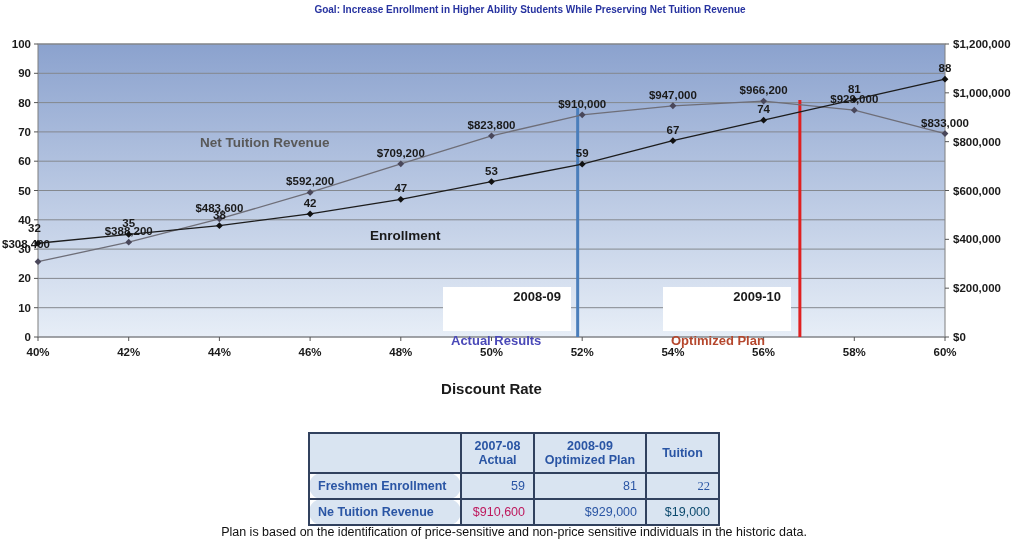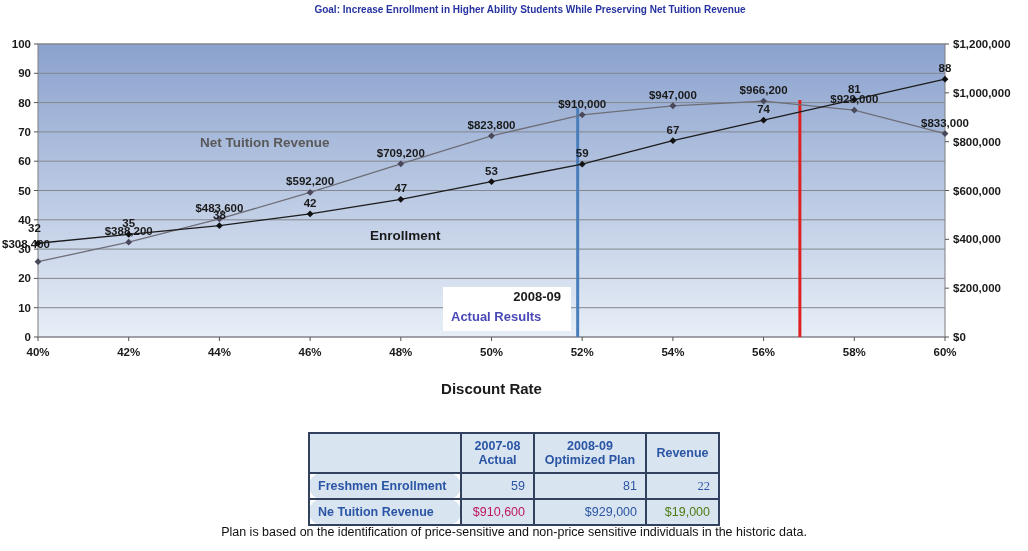--- a/index.html
+++ b/index.html
@@ -4,21 +4,21 @@
 <style>
   html,body{margin:0;padding:0;background:#fff;}
   .page{position:relative;width:1028px;height:551px;background:#fff;overflow:hidden;
         font-family:"Liberation Sans",sans-serif;}
   .title{position:absolute;left:0;top:4px;width:100%;text-align:center;
          font-size:10px;font-weight:bold;padding-left:16px;}
   #chart-svg{position:absolute;left:0;top:36px;}
   .anno{position:absolute;background:#ffffff;width:128px;height:44px;
         font-size:13px;font-weight:bold;line-height:20px;}
   .anno-l1{text-align:right;padding-right:10px;color:#1a1a1a;}
-  .anno-l2{text-align:left;padding-left:8px;}
+  .anno-l2{text-align:left;padding-left:8px;margin-top:24px;}
   #anno-0{left:443px;top:287px;}
   #anno-1{left:663px;top:287px;}
   table.summary{position:absolute;left:308px;top:432px;width:410px;
         border-collapse:collapse;table-layout:fixed;font-size:12.5px;}
   table.summary th,table.summary td{border:2px solid #31415e;background:#d9e4f1;
         overflow:hidden;}
   table.summary th{height:36px;text-align:center;vertical-align:middle;font-weight:bold;}
   table.summary td{height:22px;vertical-align:middle;}
   td.rowlabel{text-align:left;padding-left:8px;font-weight:bold;border-radius:13px;}
   td.val{text-align:right;padding-right:8px;font-weight:normal;}
@@ -175,53 +175,57 @@
         <text x="945" y="36.160000000000025" text-anchor="middle">88</text>
       </g>
       <text x="200" y="111" font-family="Liberation Sans, sans-serif" font-size="13.5" font-weight="bold" fill="#595959">Net Tuition Revenue</text>
       <text x="370" y="204" font-family="Liberation Sans, sans-serif" font-size="13.5" font-weight="bold" fill="#1a1a1a">Enrollment</text>
     </svg>
 
   <div class="anno" id="anno-0">
     <div class="anno-l1">2008-09</div>
     <div class="anno-l2" id="anno-0-l2" style="color: rgb(74, 73, 184);">Actual Results</div>
   </div>
+  <div class="anno" id="anno-1">
+    <div class="anno-l1">2009-10</div>
+    <div class="anno-l2" id="anno-1-l2" style="color: rgb(181, 71, 45);">Optimized Plan</div>
+  </div>
 
   <table class="summary">
     <colgroup>
         <col style="width:152px">
         <col style="width:73px">
         <col style="width:112px">
         <col style="width:73px">
       </colgroup>
     <tbody>
         <tr>
       <th style="color: rgb(42, 85, 164);"></th>
       <th style="color: rgb(42, 85, 164);">
         <div>2007-08</div>
         <div>Actual</div>
       </th>
       <th style="color: rgb(42, 85, 164);">
         <div>2008-09</div>
         <div>Optimized Plan</div>
       </th>
       <th style="color: rgb(42, 85, 164);">
-        <div>Revenue</div>
+        <div>Tuition</div>
       </th>
     </tr>
     <tr>
       <td class="rowlabel" style="color: rgb(42, 85, 164);">Freshmen Enrollment</td>
       <td class="val" style="color: rgb(42, 85, 164);">59</td>
       <td class="val" style="color: rgb(42, 85, 164);">81</td>
       <td class="val" style="color: rgb(42, 85, 164); font-family: Liberation Serif, serif;">22</td>
     </tr>
     <tr>
       <td class="rowlabel" style="color: rgb(42, 85, 164);">Ne Tuition Revenue</td>
       <td class="val" style="color: #be185d;">$910,600</td>
       <td class="val" style="color: rgb(42, 85, 164);">$929,000</td>
-      <td class="val" style="color: #4d7c0f; margin-top: 47px;">$19,000</td>
+      <td class="val" style="color: #0c4a6e; margin-top: 47px;">$19,000</td>
     </tr>
   </tbody>
     </table>
 
   <div class="footnote">Plan is based on the identification of price-sensitive and non-price sensitive individuals in the historic data.</div>
 
 </div>
 
 </body></html>

